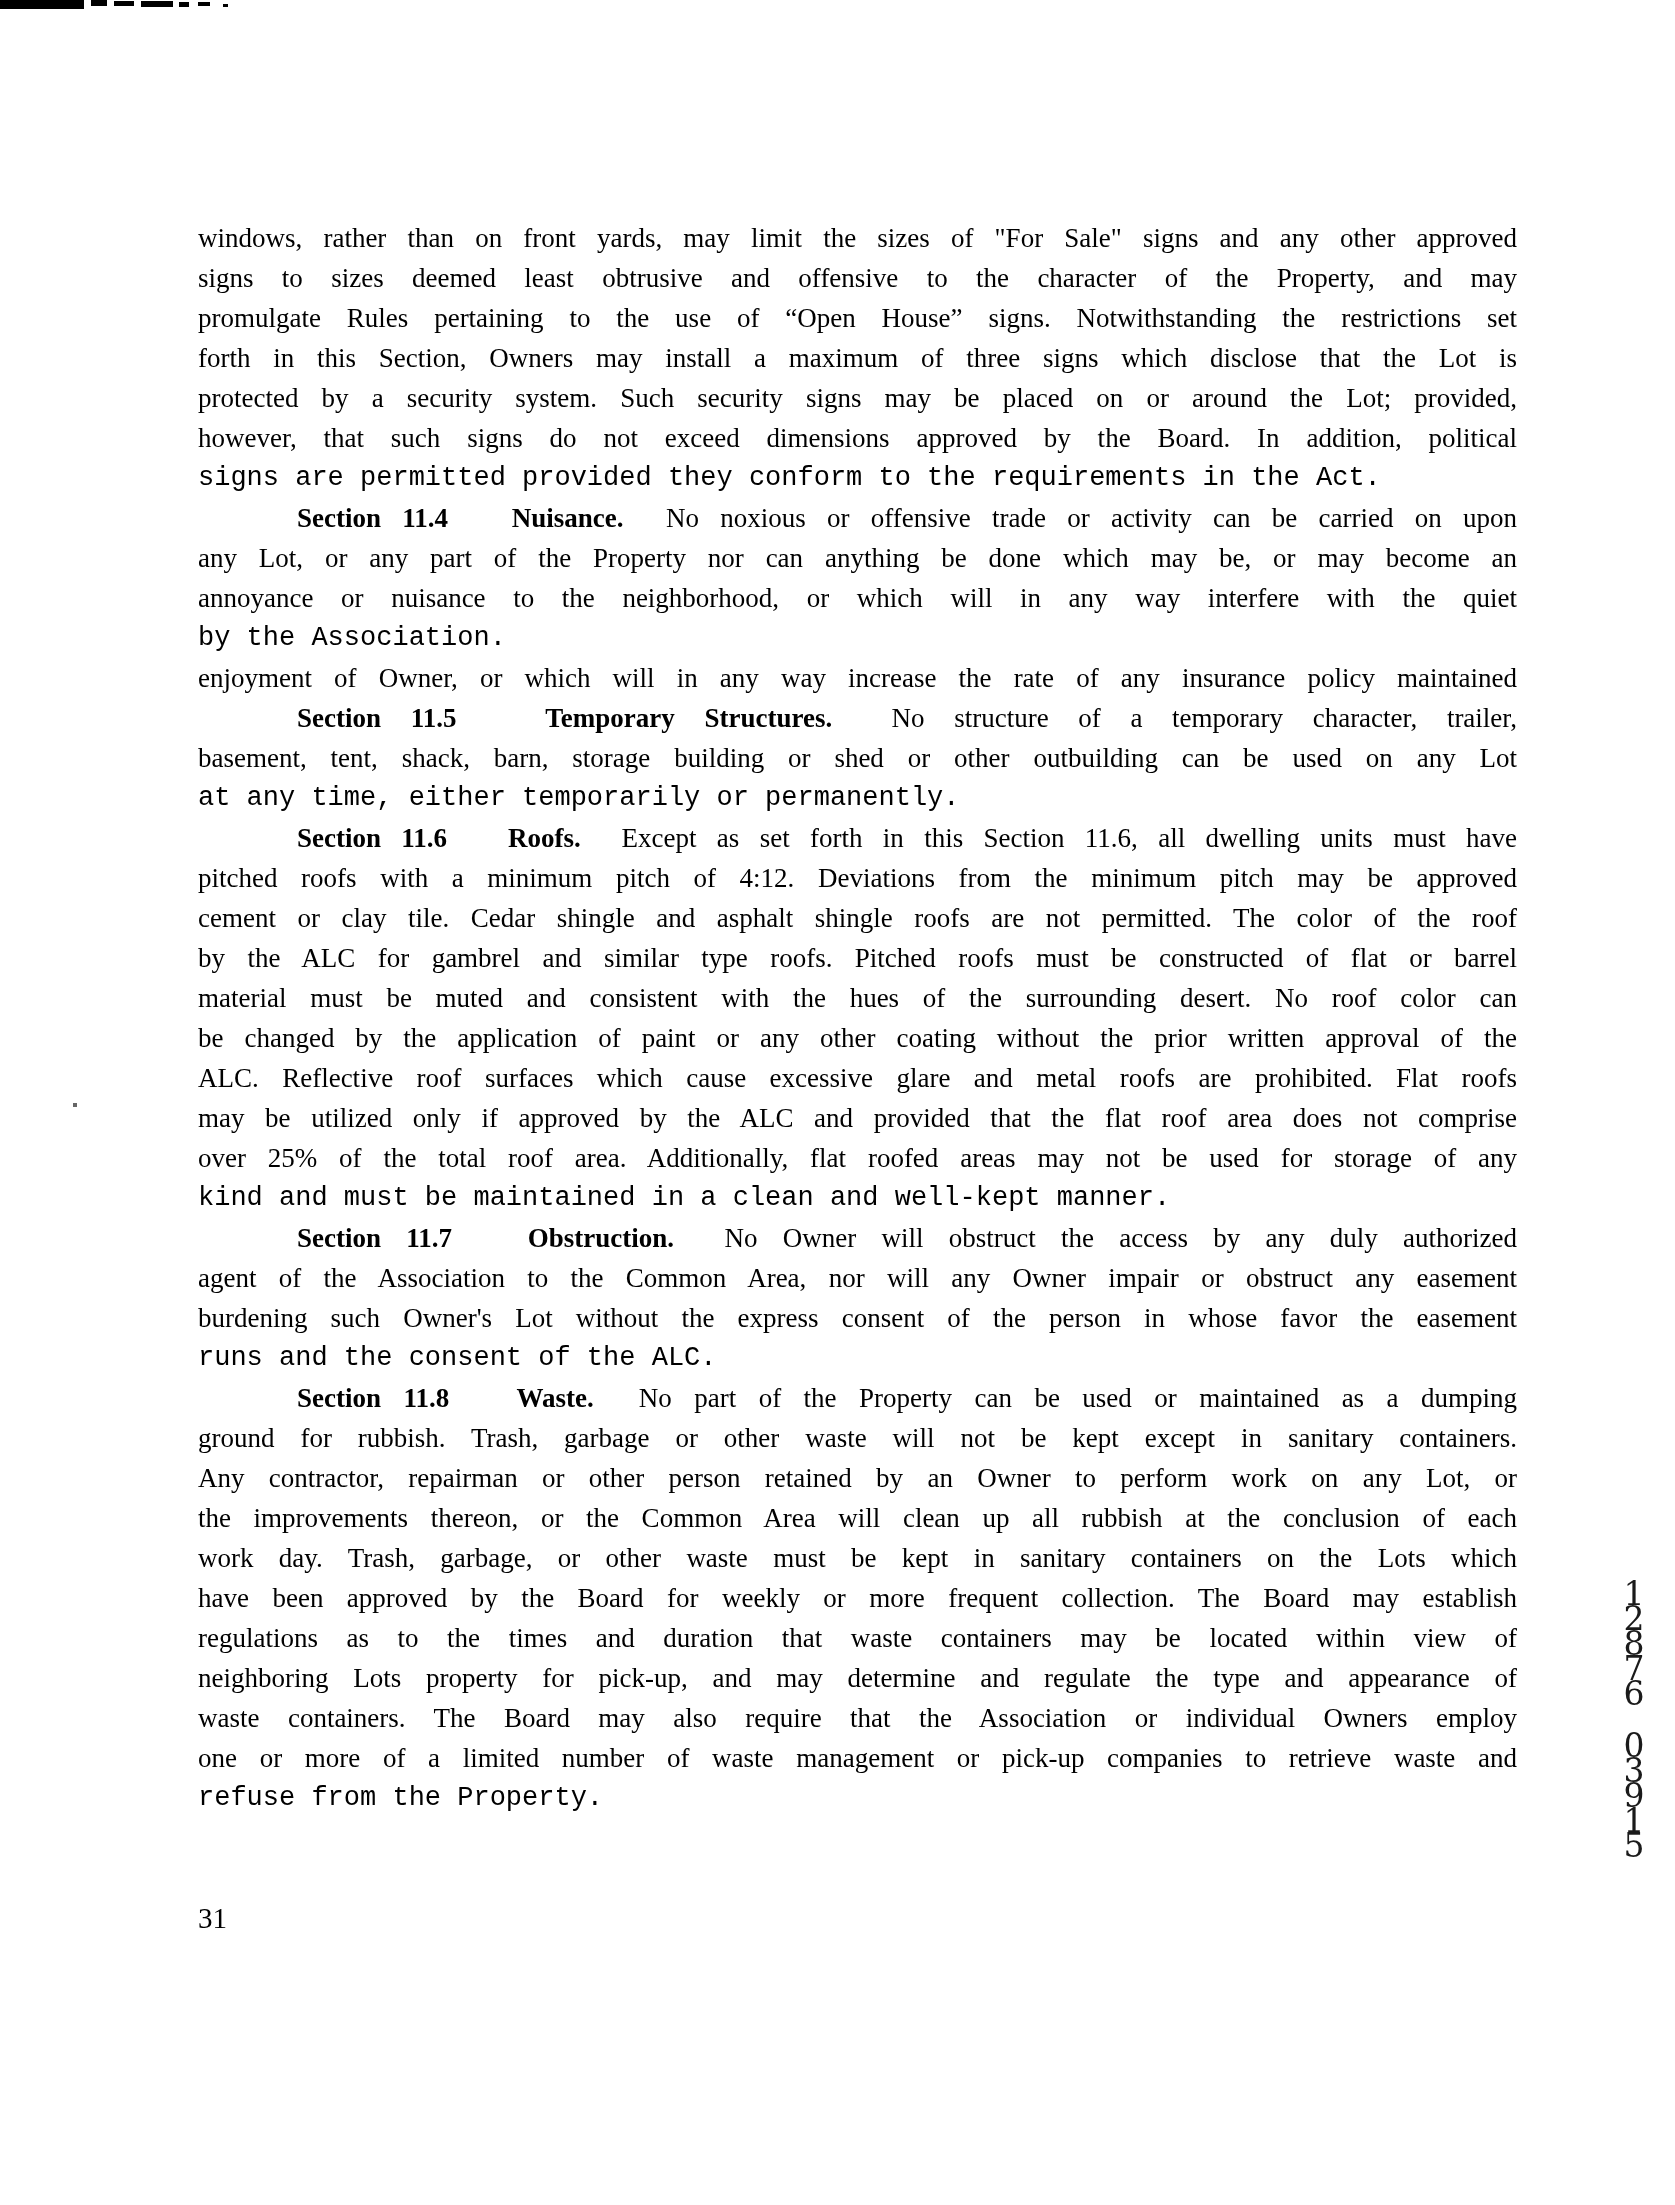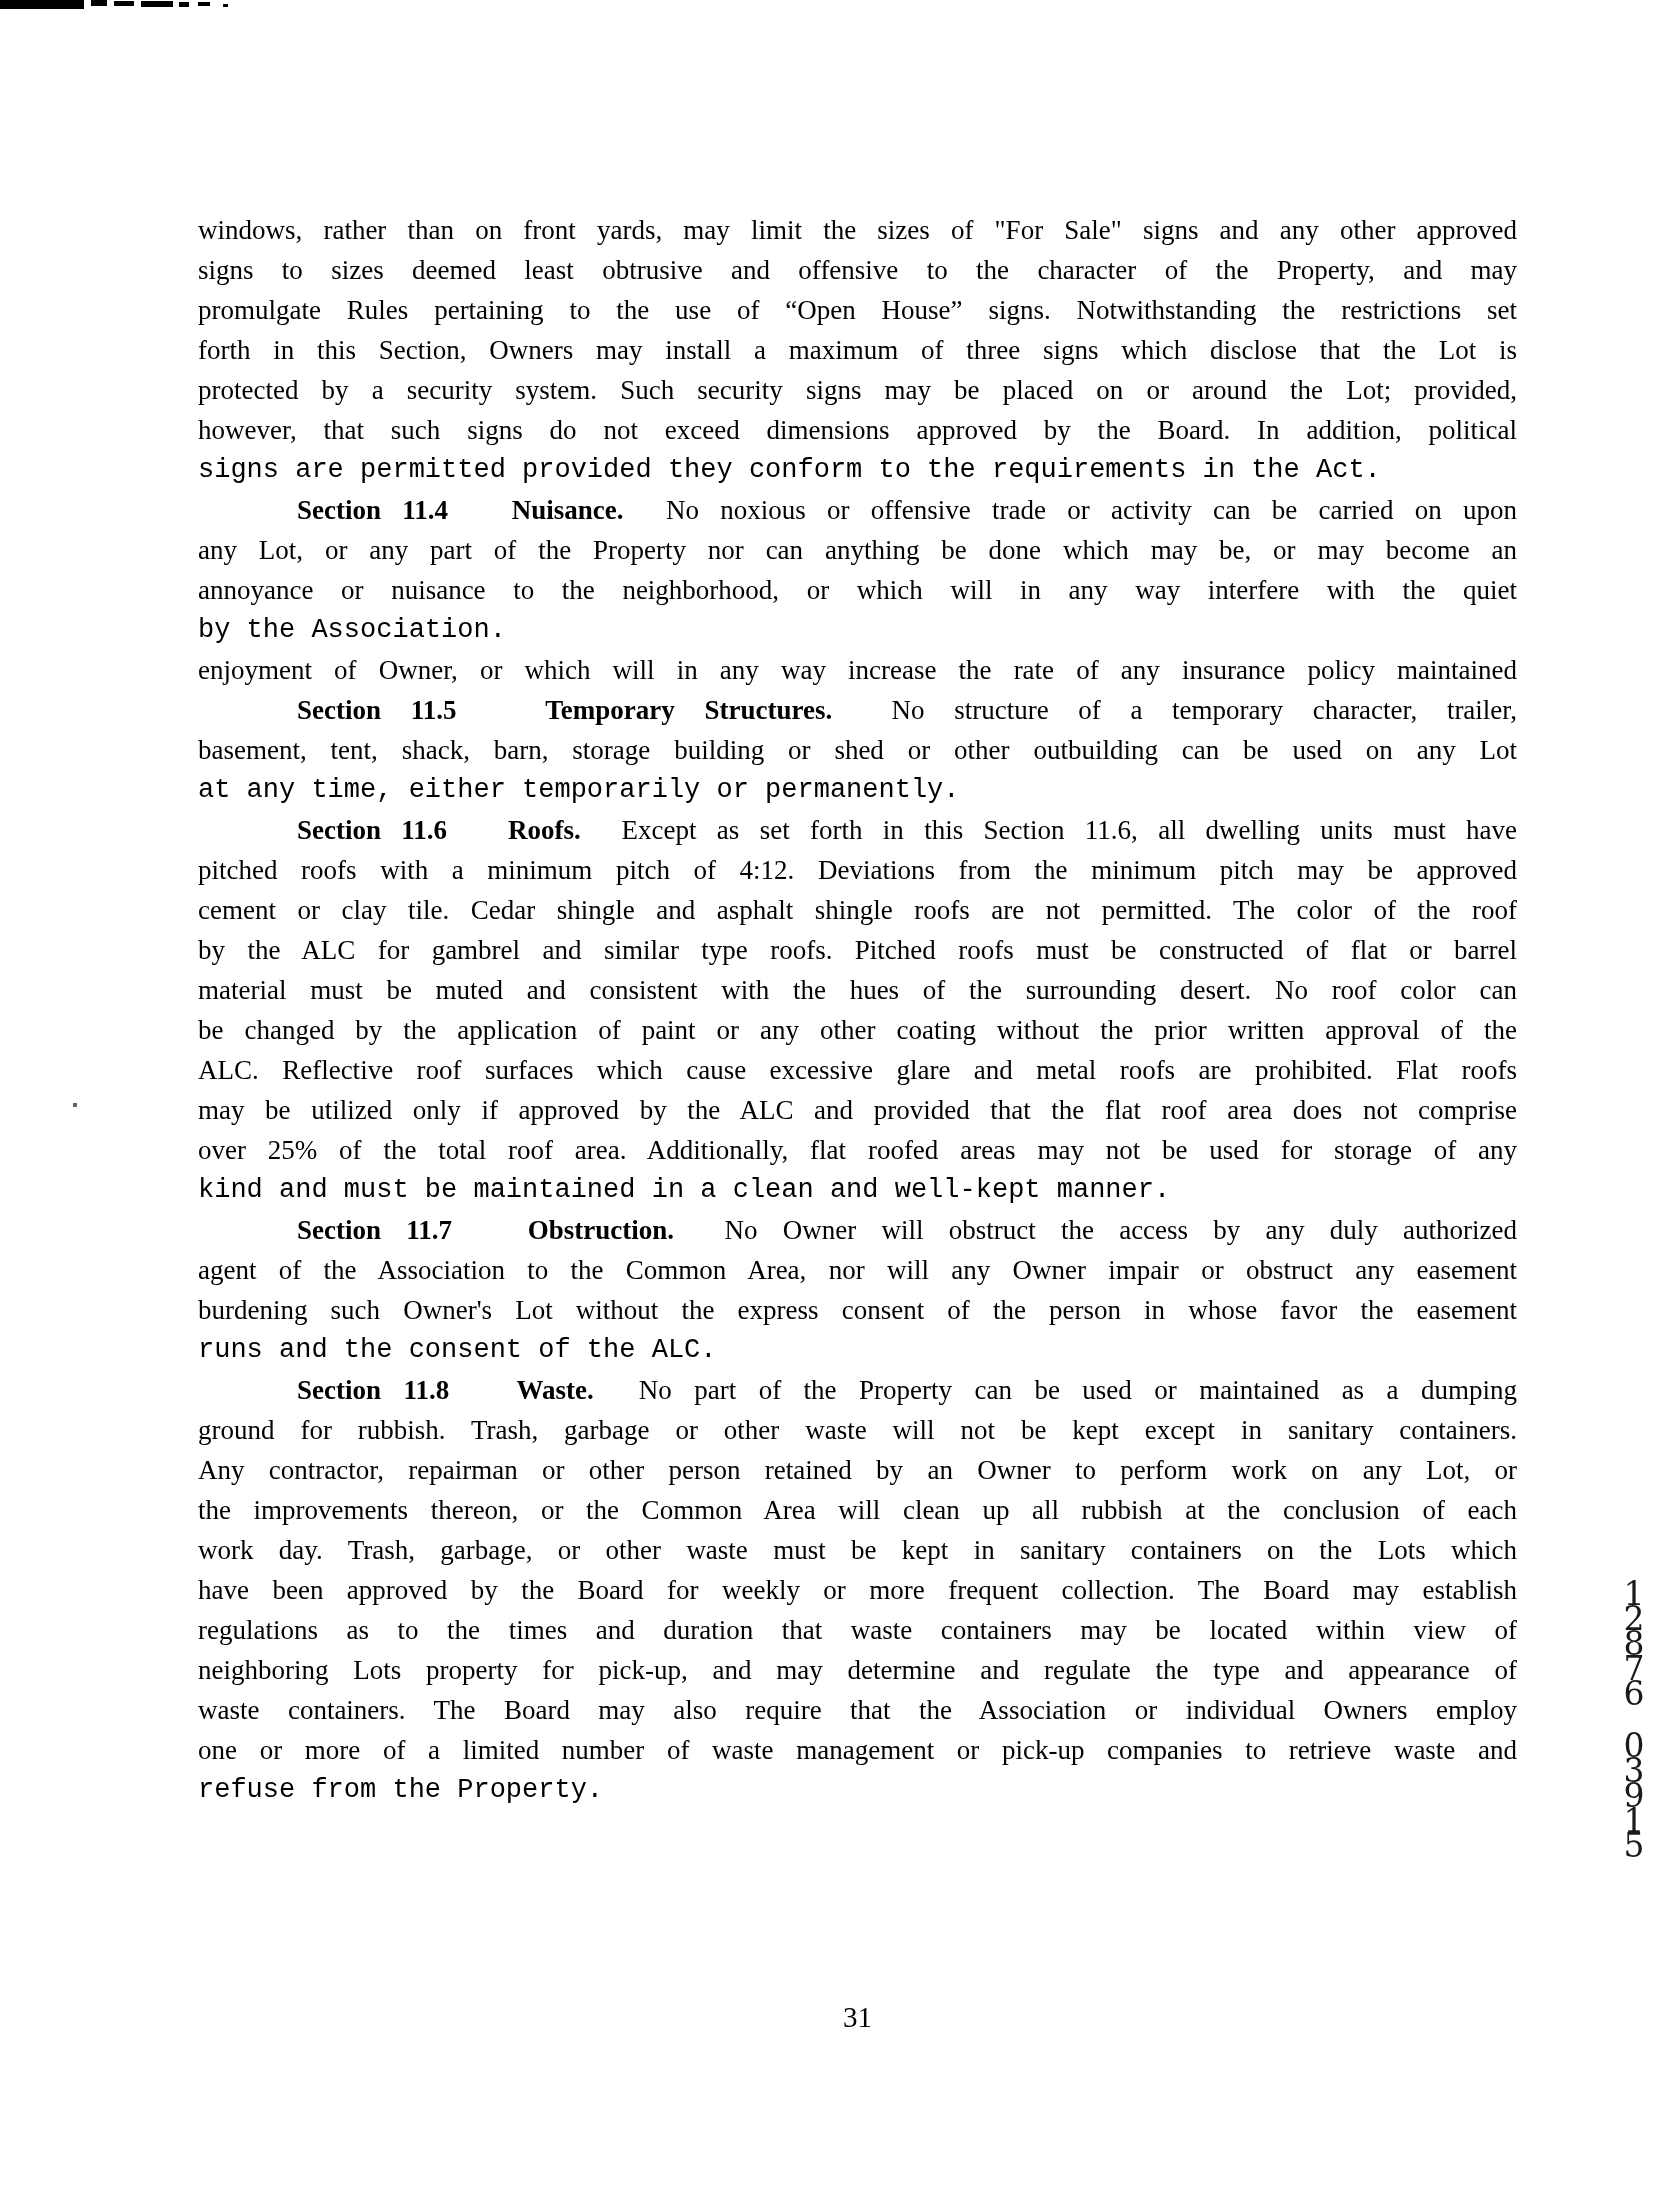--- a/index.html
+++ b/index.html
@@ -12,37 +12,36 @@
     font-family: "Liberation Serif", "DejaVu Serif", serif;
     overflow: hidden;
   }
   .text-col {
     position: absolute;
     left: 198px;
     top: 210px;
     width: 1319px;
   }
   .para { }
-  .para.intro { margin-top: 0; }
+  .para.intro { margin-top: 8px; }
   .line {
     font-size: 27px;
     line-height: 40px;
     text-align: justify;
     text-align-last: justify;
     white-space: normal;
   }
   .line.last { text-align-last: left; font-family: Liberation Mono, monospace; }
   .line.first-line { padding-left: 99px; }
   .section-heading { font-weight: bold; }
   .page-number {
     position: absolute;
-    top: 2000px;
+    top: 1901px;
     left: 198px;
     width: 1319px;
-    text-align: center;
     font-size: 29px;
     line-height: 34px;
   }
   .stamp {
     position: absolute;
     left: 1614px;
     top: 1581px;
     width: 40px;
   }
   .stamp-group { margin: 0; }

